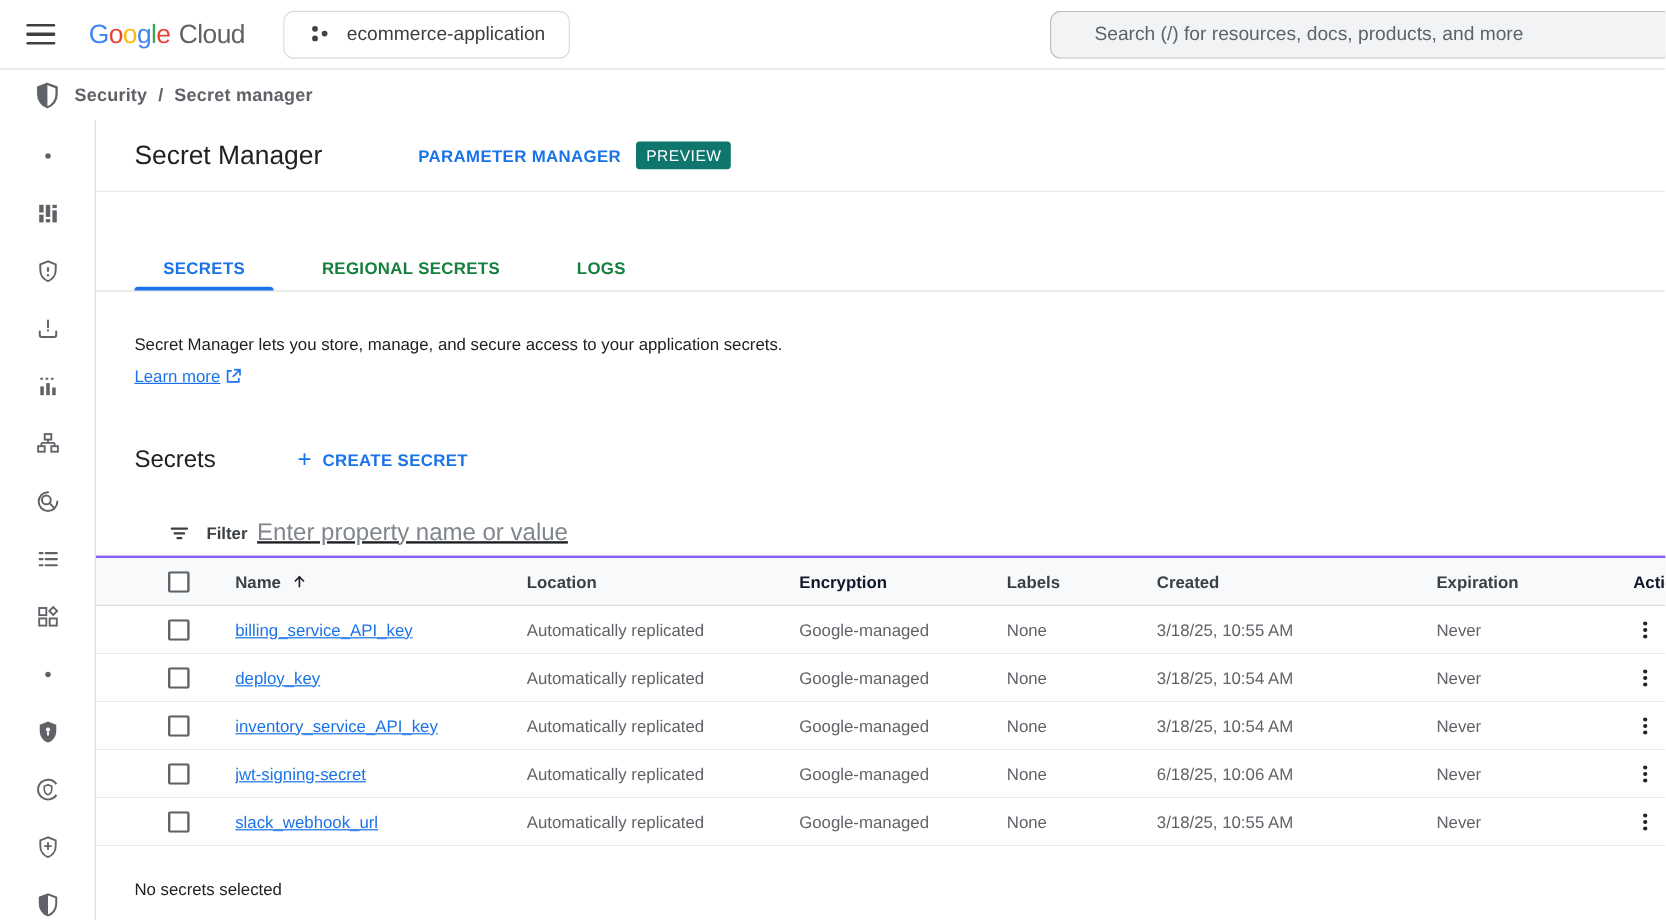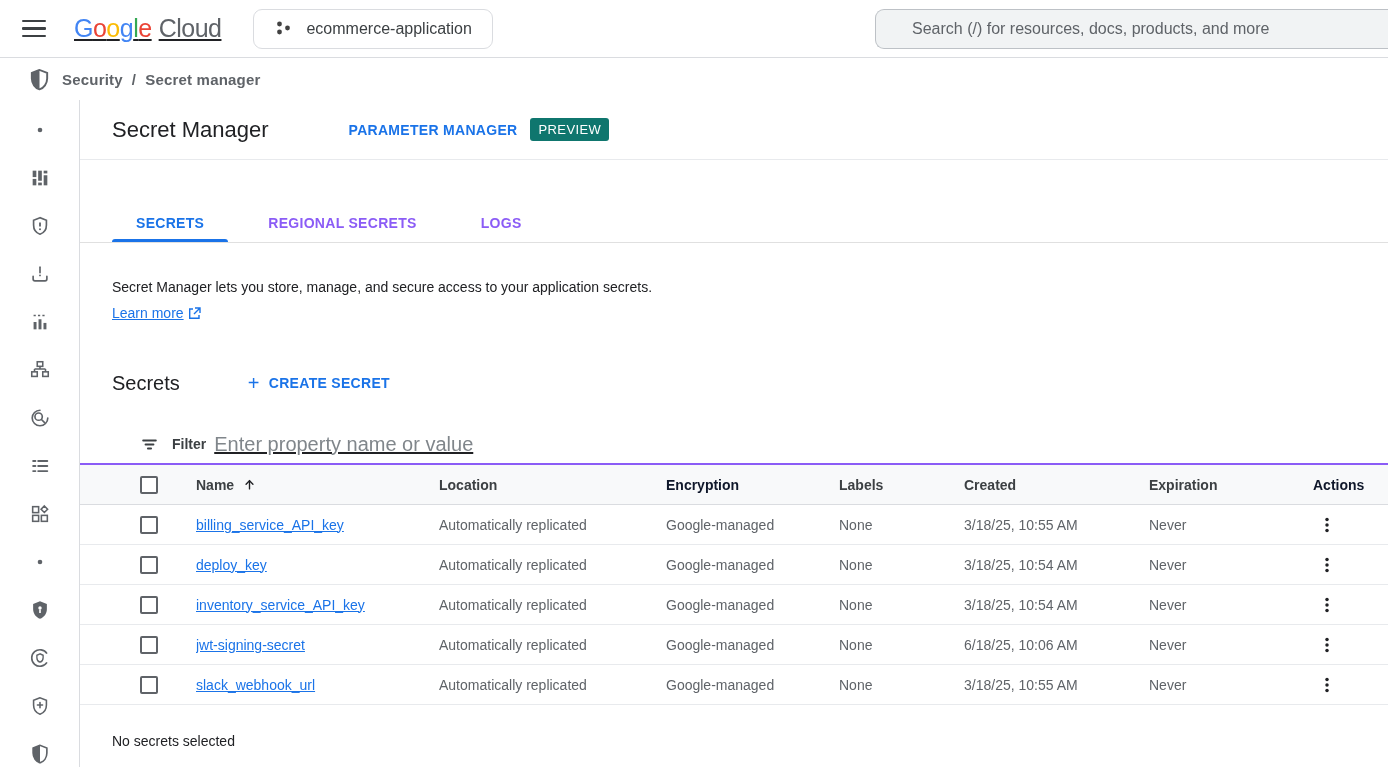--- a/index.html
+++ b/index.html
@@ -7,21 +7,21 @@
   body {
     width:1388px; height:767px; overflow:hidden;
     background:#fff; color:#202124;
     font-family:"Liberation Sans", sans-serif;
     font-size:14px;
   }
   
   .topbar { height:58px; display:flex; align-items:center; border-bottom:1px solid #dadce0; }
   .hamburger { margin-left:22px; width:26px; height:24px; display:flex; flex-direction:column; justify-content:center; gap:5px; cursor:pointer; }
   .hamburger span { display:block; height:2.6px; width:24px; background:#3c4043; border-radius:1px; }
-  .logo { display:flex; align-items:baseline; margin-left:26px; font-size:25px; letter-spacing:-0.5px; white-space:nowrap;text-decoration:underline; }
+  .logo { display:flex; align-items:baseline; margin-left:26px; font-size:22px; letter-spacing:-0.5px; white-space:nowrap; }
   .logo-letters span { font-weight:500; }
   .logo-cloud { color:#5f6368; margin-left:7px; }
   .project-btn { margin-left:32px; height:40px; border:1px solid #dadce0; border-radius:9px; display:flex; align-items:center; gap:13px; padding:0 20px; font-size:16px; color:#3c4043; cursor:pointer; background:#fff; }
   .searchbox { margin-left:auto; width:513px; height:40px; background:#f1f3f4; border:1px solid #bdc1c6; border-right:none; border-radius:9px 0 0 9px; display:flex; align-items:center;padding-left:16px; }
   .searchbox input { width:100%; border:none; outline:none; background:transparent; font-family:inherit; font-size:16px; color:#3c4043; padding:0 10px 0 20px; }
   .searchbox input::placeholder { color:#5f6368; opacity:1; }
   
   .crumb-bar { height:42px; display:flex; align-items:center; padding-left:28px; gap:11px; }
   .crumb-text { display:flex; gap:9px; font-size:15px; font-weight:700; color:#5f6368; letter-spacing:0.2px; }
   .crumb-link { cursor:pointer; }
@@ -30,21 +30,21 @@
   .sidebar { width:80px; border-right:1px solid #dadce0; display:flex; flex-direction:column; align-items:center; padding-top:16px; flex-shrink:0; }
   .side-item { height:28px; width:48px; display:flex; align-items:center; justify-content:center; margin-bottom:20px; cursor:pointer; flex-shrink:0; }
   .content { flex:1; min-width:0; }
   
   .page-head { height:60px; display:flex; align-items:center; padding-left:32px; border-bottom:1px solid #e8eaed; }
   .page-title { font-size:22px; color:#202124; }
   .param-link { margin-left:80px; color:#1a73e8; font-weight:700; font-size:14px; letter-spacing:0.3px; cursor:pointer; }
   .preview-badge { margin-left:13px; background:#0f766e; color:#fff; font-size:13px; letter-spacing:0.4px; padding:4px 8px; border-radius:3px; }
   
   .tabs { margin-top:44px; display:flex; padding-left:32px; border-bottom:1px solid #e0e0e0; }
-  .tab { height:38px; display:flex; align-items:center; justify-content:center; padding:0 24px; margin-right:16px; font-size:14px; font-weight:700; letter-spacing:0.3px; color:#8b5cf6; cursor:pointer; position:relative; }
+  .tab { height:38px; display:flex; align-items:center; justify-content:center; padding:0 24px; margin-right:16px; font-size:14px; font-weight:700; letter-spacing:0.3px; color:#15803d; cursor:pointer; position:relative; }
   .tab.active { color:#1a73e8; }
   .tab.active::after { content:""; position:absolute; left:0; right:0; bottom:0; height:3px; background:#1a73e8; border-radius:3px 3px 0 0; }
   
   .intro { padding-left:32px; margin-top:36px; font-size:14px; color:#202124; }
   .learn-more-row { margin-top:10px; }
   .learn-more { color:#1a73e8; text-decoration:underline; cursor:pointer; display:inline-flex; align-items:center; gap:4px; font-size:14px; }
   
   .secrets-row { display:flex; align-items:center; padding-left:32px; margin-top:46px; height:32px; }
   .secrets-heading { font-size:20px; color:#202124; }
   .create-btn { margin-left:58px; display:flex; align-items:center; gap:9px; color:#1a73e8; font-weight:700; font-size:14px; letter-spacing:0.3px; cursor:pointer; background:none; border:none; font-family:inherit; padding:6px 10px; }
@@ -58,21 +58,21 @@
   .thead { display:flex; align-items:center; height:40px; background:#f8f9fa; border-bottom:1px solid #dadce0; padding-left:32px; font-weight:700; font-size:14px; color:#3c4043; }
   .thead .dim { color:#0f172a; }
   .trow { display:flex; align-items:center; height:40px; border-bottom:1px solid #e8eaed; padding-left:32px; font-size:14px; color:#5f6368; background:#fff; }
   .cell { padding-right:10px; overflow:hidden; white-space:nowrap; }
   .col-check { width:84px; padding-left:28px; display:flex; align-items:center; }
   .col-name { width:243px; display:flex; align-items:center; gap:8px; }
   .col-location { width:227px; }
   .col-encryption { width:173px; }
   .col-labels { width:125px; }
   .col-created { width:185px; }
-  .col-expiration { width:150px; }
+  .col-expiration { width:150px;margin-left:48px; }
   .col-actions { flex:1; display:flex; align-items:center; padding-left:14px; }
   .cbx { width:18px; height:18px; border:2px solid #5f6368; border-radius:2px; background:#fff; cursor:pointer; flex-shrink:0; }
   .name-link { color:#1a73e8; text-decoration:underline; cursor:pointer; }
   .kebab { width:28px; height:28px; display:flex; align-items:center; justify-content:center; cursor:pointer; border-radius:50%; }
   
   .footer-status { padding-left:32px; margin-top:28px; font-size:14px; color:#202124; }
   .icon { flex-shrink:0; }
 </style>
 </head>
 <body>

